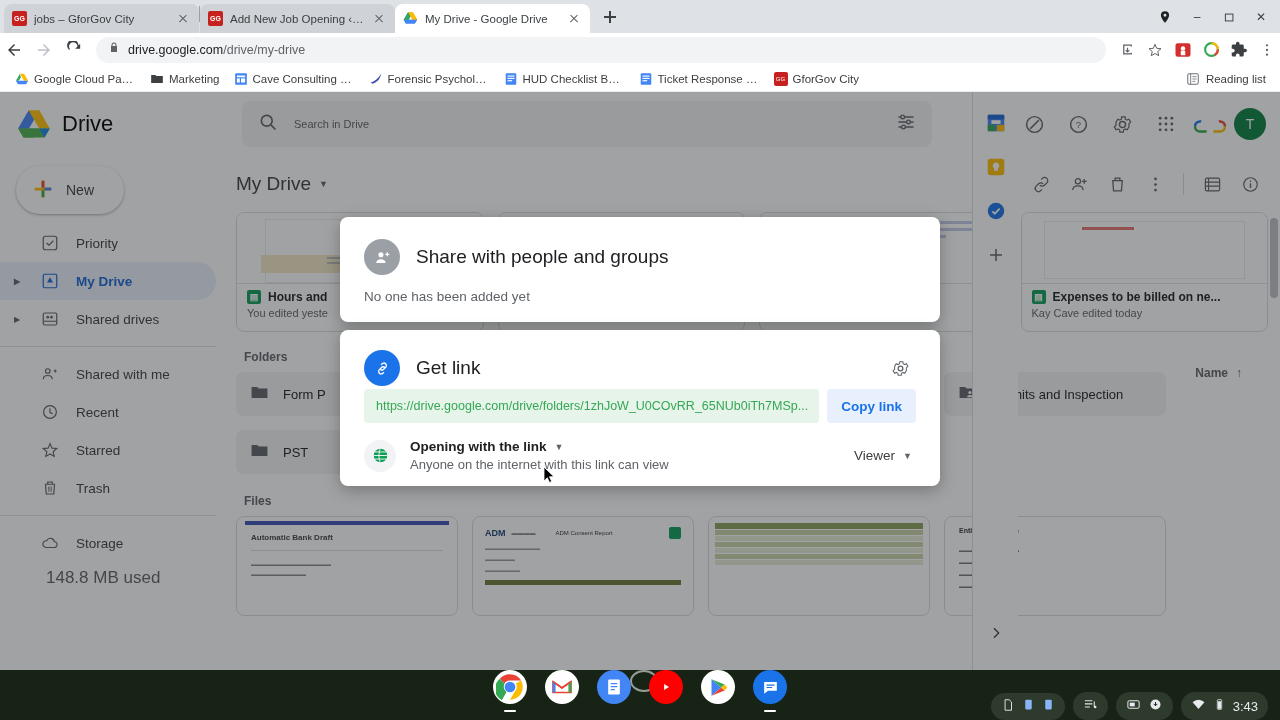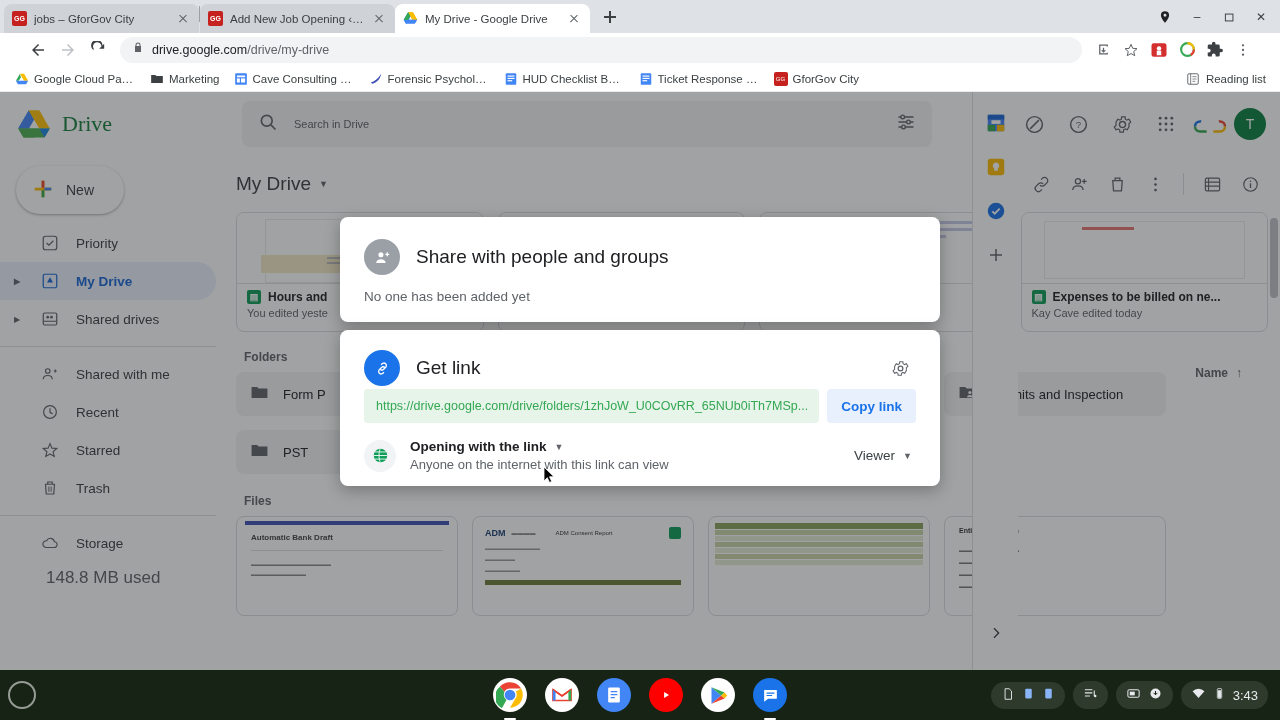--- a/index.html
+++ b/index.html
@@ -52,21 +52,21 @@
   .newtab::after  { left: 13.2px; top: 8px; width: 1.6px; height: 12px; }
   .winbtns {
     position: absolute; right: 4px; top: 4px; display: flex; align-items: center;
     gap: 2px;
   }
   .winbtn { width: 30px; height: 26px; display: flex; align-items: center; justify-content: center;
             color: #3c4043; font-size: 12px; }
 
   .omnibar {
     position: absolute; top: 33px; left: 0; width: 1280px; height: 33px;
-    background: #fff; display: flex; align-items: center; padding: 0 24px; gap: 2px;
+    background: #fff; display: flex; align-items: center; padding: 0 0; gap: 2px;
   }
   .navbtn { width: 28px; height: 28px; display: flex; align-items: center; justify-content: center;
             color: #5f6368; }
   .navbtn.disabled { color: #bdc1c6; }
   .urlbox {
     flex: 1; height: 26px; background: #f1f3f4; border-radius: 13px;
     display: flex; align-items: center; gap: 8px; padding: 0 12px;
     margin: 0 6px; font-size: 12.5px; color: #202124;
   }
   .url-host { color: #202124; }
@@ -87,21 +87,21 @@
   .bm-reading { margin-left: auto; display: flex; align-items: center; gap: 6px; padding-right: 6px; }
 
   
   .drive {
     position: absolute; top: 92px; left: 0; width: 1280px; height: 578px; background: #fff;
   }
   .drive-header {
     height: 64px; display: flex; align-items: center; padding: 0 8px 0 16px;
   }
   .drive-logo { display: flex; align-items: center; gap: 10px; width: 216px; }
-  .drive-logo .txt { font-size: 22px; color: #15803d; font-family: Liberation Serif, serif; }
+  .drive-logo .txt { font-size: 22px; color: #000000; font-family: Liberation Sans, sans-serif; }
   .searchbar {
     flex: 1; max-width: 690px; height: 46px; background: #f1f3f4; border-radius: 8px;
     display: flex; align-items: center; padding: 0 16px; gap: 16px; margin-left: 10px;
   }
   .searchbar input {
     flex: 1; border: none; background: transparent; outline: none;
     font-size: 11px; color: #202124; font-family: "Liberation Sans", sans-serif;
   }
   .searchbar input::placeholder { color: #5f6368; }
   .hdr-right { margin-left: auto; display: flex; align-items: center; gap: 4px; padding-right: 6px;}
@@ -220,21 +220,21 @@
   .dialog-footer { display: flex; align-items: center; margin-top: 22px; padding-bottom: 4px; }
   .feedback { font-size: 12px; color: #1a73e8; text-decoration: underline; }
   .done-btn { margin-left: auto; background: #1a73e8; color: #fff; font-size: 14px;
               font-weight: bold; border-radius: 4px; padding: 10px 24px; }
 
   .cursor { position: absolute; left: 543px; top: 466px; width: 12px; height: 18px;
             pointer-events: none; }
 
   
   .shelf { position: absolute; bottom: 0; left: 0; width: 1280px; height: 50px;
-           background: #172415; display: flex; align-items: center; }
+           background: #172415; display: flex; align-items: center; flex-direction: column; }
   .launcher { width: 28px; height: 28px; border-radius: 50%; border: 2px solid rgba(255,255,255,.55);
               margin-left: 8px; }
   .shelf-apps { position: absolute; left: 0; right: 0; display: flex; justify-content: center;
                 gap: 18px; }
   .app-ico { width: 34px; height: 34px; border-radius: 50%; display: flex; align-items: center;
              justify-content: center; background: #fff; position: relative; }
   .app-ico::after { content: ""; position: absolute; bottom: -8px; left: 50%;
                     transform: translateX(-50%); width: 12px; height: 2.5px; border-radius: 2px; }
   .app-ico.running::after { background: #fff; }
   .shelf-status { margin-left: auto; display: flex; align-items: center; gap: 8px;

